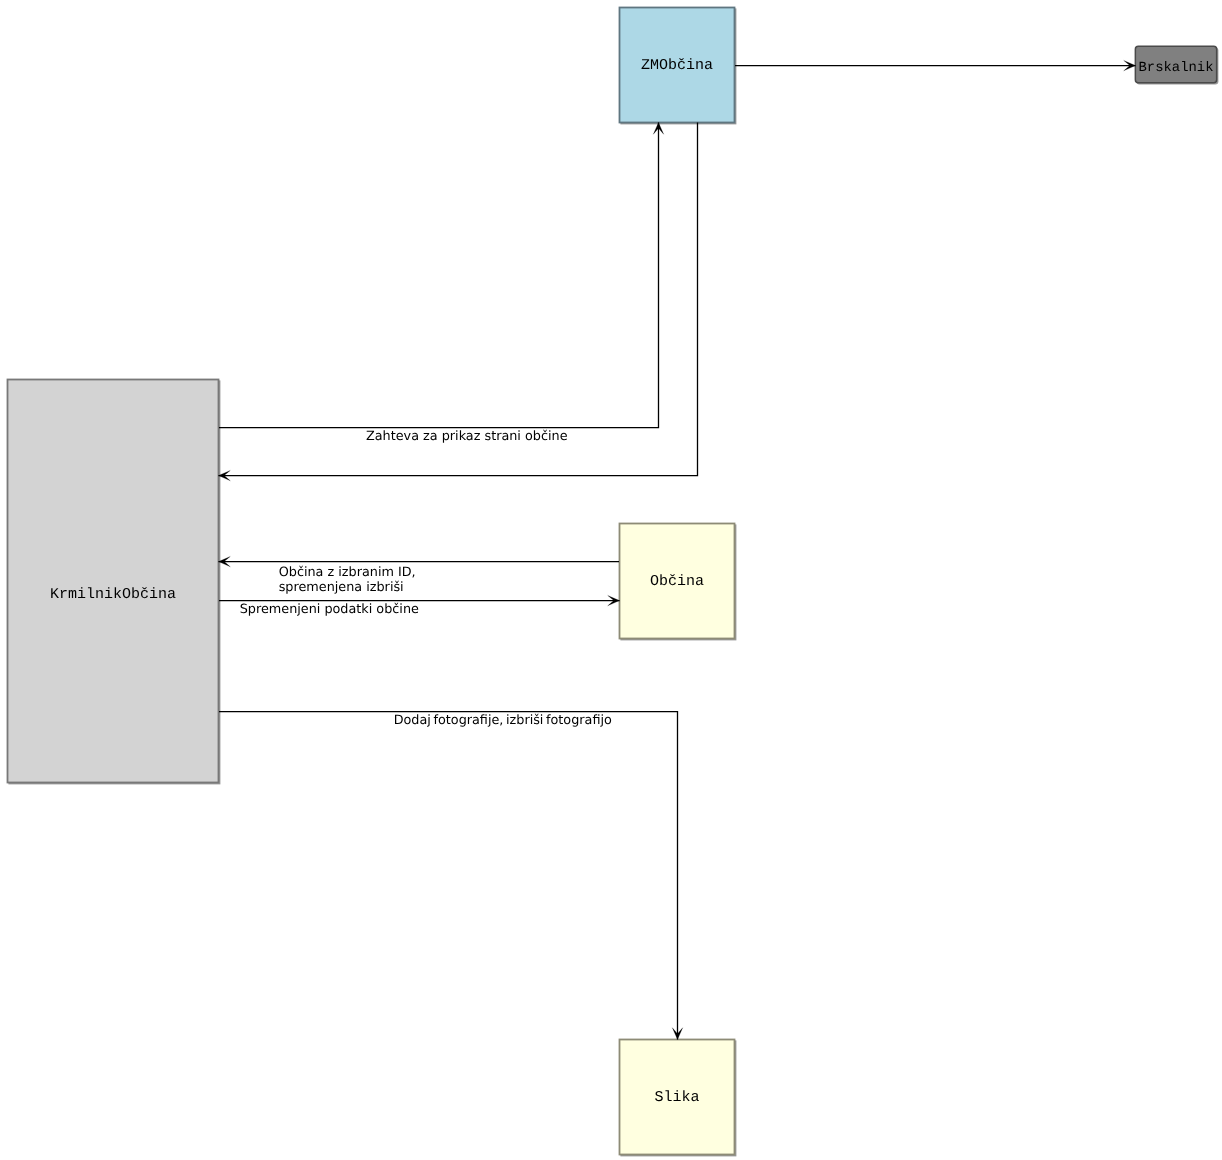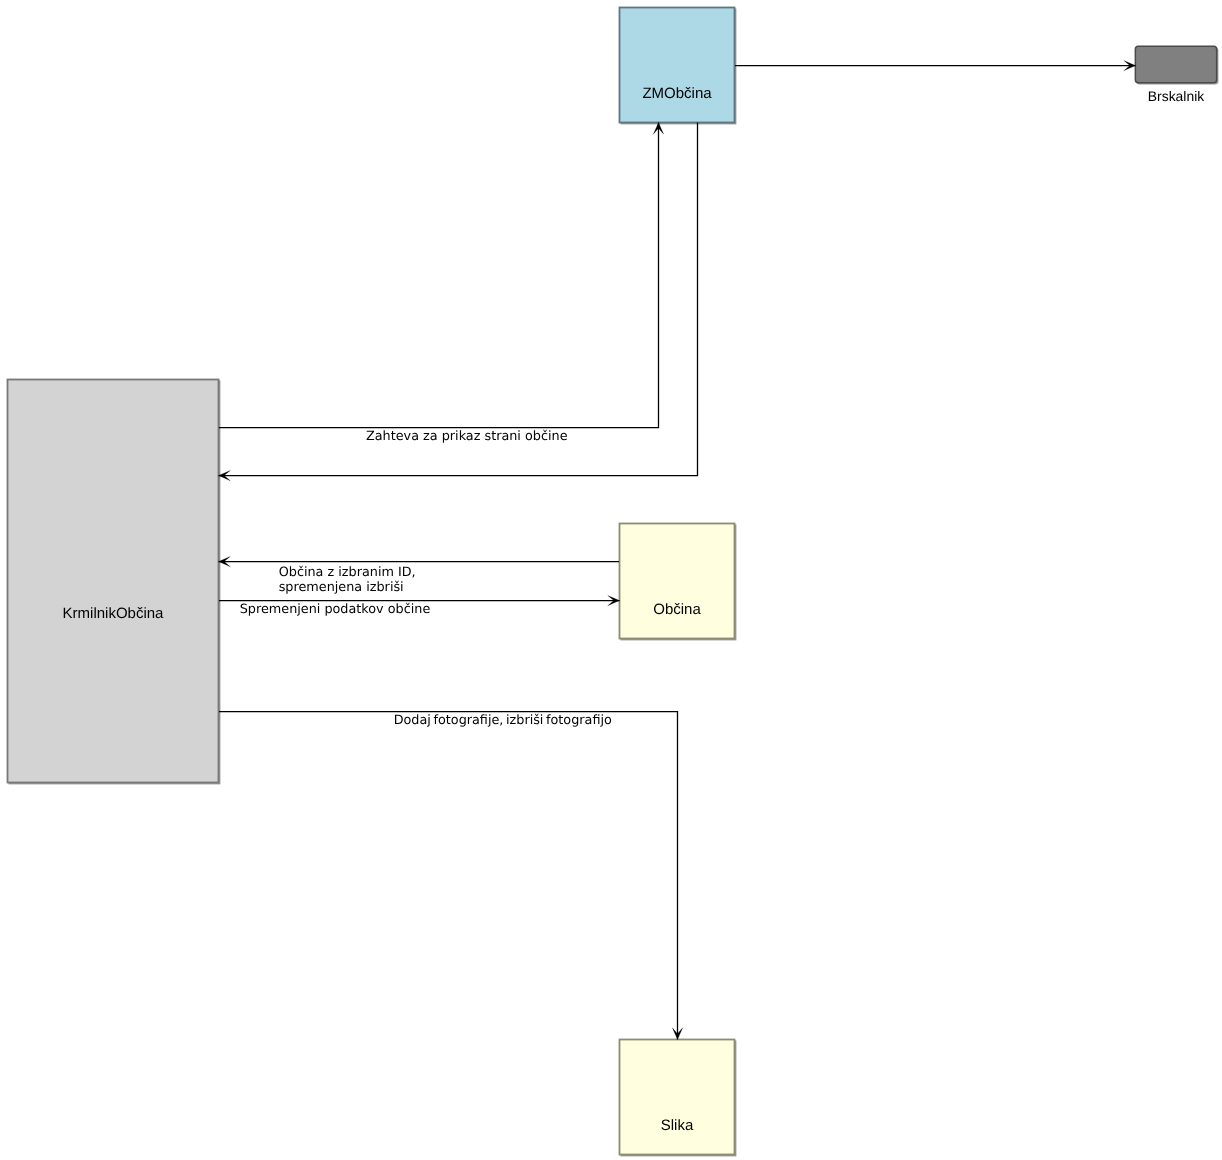--- a/index.html
+++ b/index.html
@@ -9,24 +9,23 @@
   *{-webkit-font-smoothing:antialiased;text-rendering:geometricPrecision;}
 
   #canvas{position:relative;width:1222px;height:1160px;background:#ffffff;
           overflow:hidden;}
   #scene{position:absolute;left:0;top:0;}
 
   .node-label{
     position:absolute;
     display:flex;align-items:center;justify-content:center;
     text-align:center;color:#000000;
-    font-family:Liberation Sans, sans-serif;
+    font-family:Liberation Mono, monospace;
     font-size:15px;line-height:1.2;white-space:nowrap;
     transform:translateZ(0);
-    margin-top:28px;
   }
   .edge-label{
     position:absolute;color:#000000;
     font-family:"DejaVu Sans", sans-serif;
     font-size:12.8px;line-height:15px;white-space:nowrap;
     transform:translateZ(0);
   }
   .edge-label .line{display:block;white-space:nowrap;}
 </style>
 </head>
@@ -82,37 +81,37 @@
       <polygon class="edge-head" points="677.50,1039.50 682.70,1027.70 677.50,1033.84 672.30,1027.70" fill="#000000" stroke="#000000" stroke-width="0.2" stroke-linejoin="miter"></polygon>
     </g>
   </svg>
 
   <div class="node-label" style="left: 619px; top: 7px; width: 116px; height: 116px; font-size: 15px; color: rgb(0, 0, 0); padding-top: 1px;">
     <span>ZMObčina</span>
   </div>
   <div class="node-label" style="left: 1135px; top: 46px; width: 82px; height: 37px; font-size: 13.9px; color: rgb(0, 0, 0); padding-top: 4px;">
     <span>Brskalnik</span>
   </div>
-  <div class="node-label" style="left: 7px; top: 379px; width: 212px; height: 404px; font-size: 15px; color: rgb(0, 0, 0); padding-top: 5px;">
+  <div class="node-label" style="left: 7px; top: 379px; width: 212px; height: 404px; font-size: 15px; color: rgb(0, 0, 0); padding-top: 14px;">
     <span>KrmilnikObčina</span>
   </div>
   <div class="node-label" style="left: 619px; top: 1039px; width: 116px; height: 116px; font-size: 15px; color: rgb(0, 0, 0); padding-top: 1px;">
     <span>Slika</span>
   </div>
   <div class="node-label" style="left: 619px; top: 523px; width: 116px; height: 116px; font-size: 15px; color: rgb(0, 0, 0); padding-top: 1px;">
     <span>Občina</span>
   </div>
 
   <div class="edge-label" style="left: 366px; top: 429px; font-size: 12.8px; line-height: 15px;">
     <span class="line">Zahteva za prikaz strani občine</span>
   </div>
   <div class="edge-label" style="left: 278.7px; top: 565px; font-size: 12.8px; line-height: 15px;">
     <span class="line">Občina z izbranim ID,</span>
     <span class="line">spremenjena izbriši</span>
   </div>
   <div class="edge-label" style="left: 239.7px; top: 602px; font-size: 12.8px; line-height: 15px;">
-    <span class="line">Spremenjeni podatkov občine</span>
+    <span class="line">Spremenjeni podatki občine</span>
   </div>
   <div class="edge-label" style="left: 393.7px; top: 713px; font-size: 12.8px; line-height: 15px; word-spacing: -1.5px;">
     <span class="line">Dodaj fotografije, izbriši fotografijo</span>
   </div>
 
 </div>
 
 </body></html>

